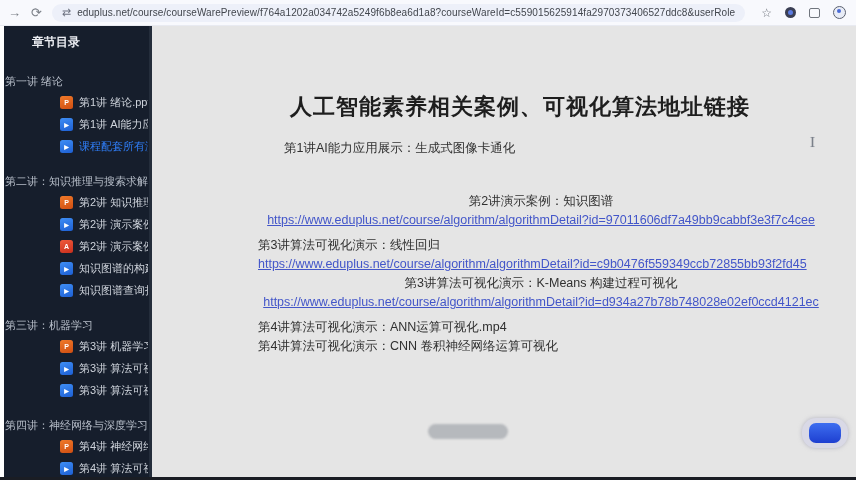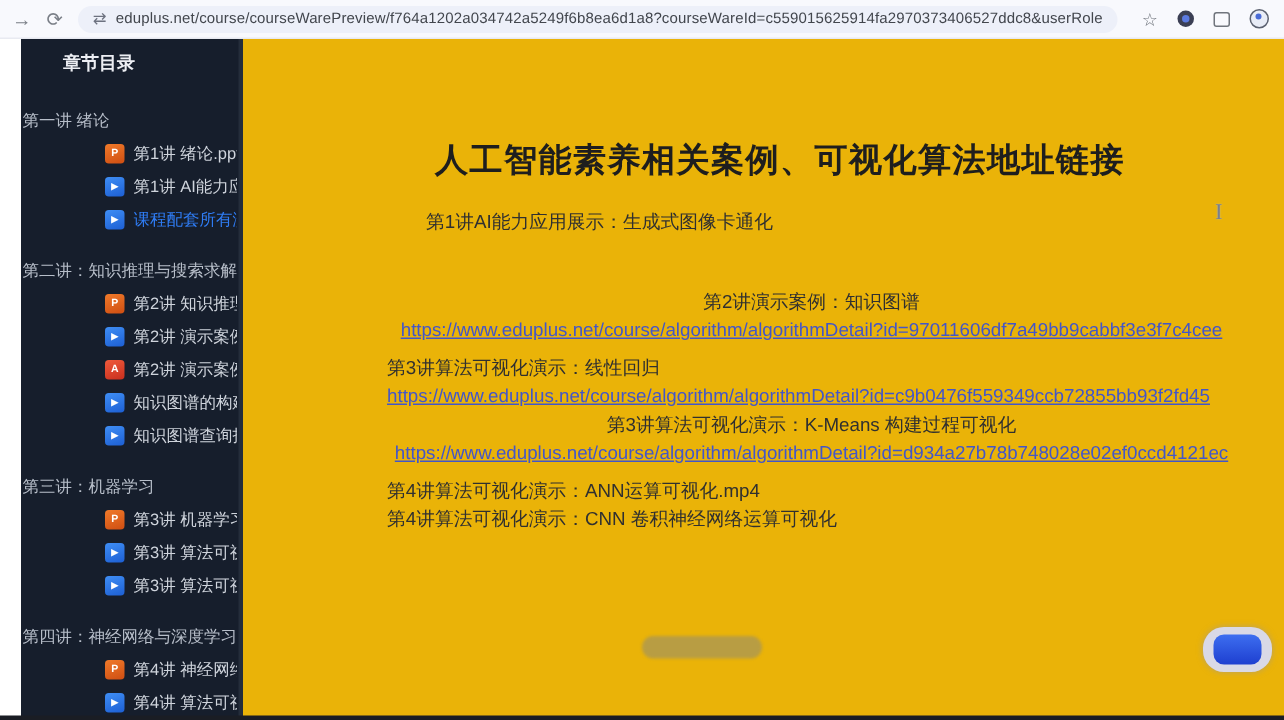--- a/index.html
+++ b/index.html
@@ -44,21 +44,21 @@
     width: 11px; height: 10px; border: 1.4px solid #70757d; border-radius: 2px;
   }
   .avatar {
     width: 13px; height: 13px; border-radius: 50%;
     border: 1.6px solid #5b6170; background: #e8ecf6; position: relative;
   }
   .avatar::after { content:""; position:absolute; left:3px; top:2px; width:4px; height:4px; border-radius:50%; background:#4a6bd6; }
 
   
   .sidebar {
-    position: absolute; top: 26px; left: 14px; width: 148px; bottom: 0;
+    position: absolute; top: 26px; left: 4px; width: 148px; bottom: 0;
     background: #161e2c; color: #cfd4dc; overflow: hidden; z-index: 4;
   }
   .sidebar-scrollbar {
     position: absolute; top: 0; right: 0; width: 3px; height: 100%;
     background: #242d3b;
   }
   .sb-title {
     font-size: 12px; font-weight: bold; color: #eceef3;
     padding: 8px 4px 6px 28px; white-space: nowrap;
   }
@@ -79,21 +79,21 @@
     display: flex; align-items: center; justify-content: center;
     font-size: 7px; color: #fff; font-weight: bold;
   }
   .doc-ico.pptx { background: linear-gradient(160deg,#f07a2a,#cf4e12); }
   .doc-ico.video { background: linear-gradient(160deg,#3f8ef5,#1d5fd3); font-size: 6px; }
   .doc-ico.pdf  { background: linear-gradient(160deg,#ef5a3c,#c92f1d); }
 
   
   .main {
     position: absolute; top: 26px; left: 148px; right: 0; bottom: 0;
-    background: #eab308; overflow: hidden;
+    background: #e5e5e5; overflow: hidden;
   }
   .main-title {
     margin-top: 66px; padding-left: 36px;
     text-align: center; font-size: 22px; font-weight: bold; color: #1e1e1e;
     font-family: "Liberation Serif", serif;
     letter-spacing: 1px;
   }
   .doc-body {
     margin: 17px 0 0 110px; width: 566px;
     font-size: 12.5px; line-height: 19px; color: #333;

